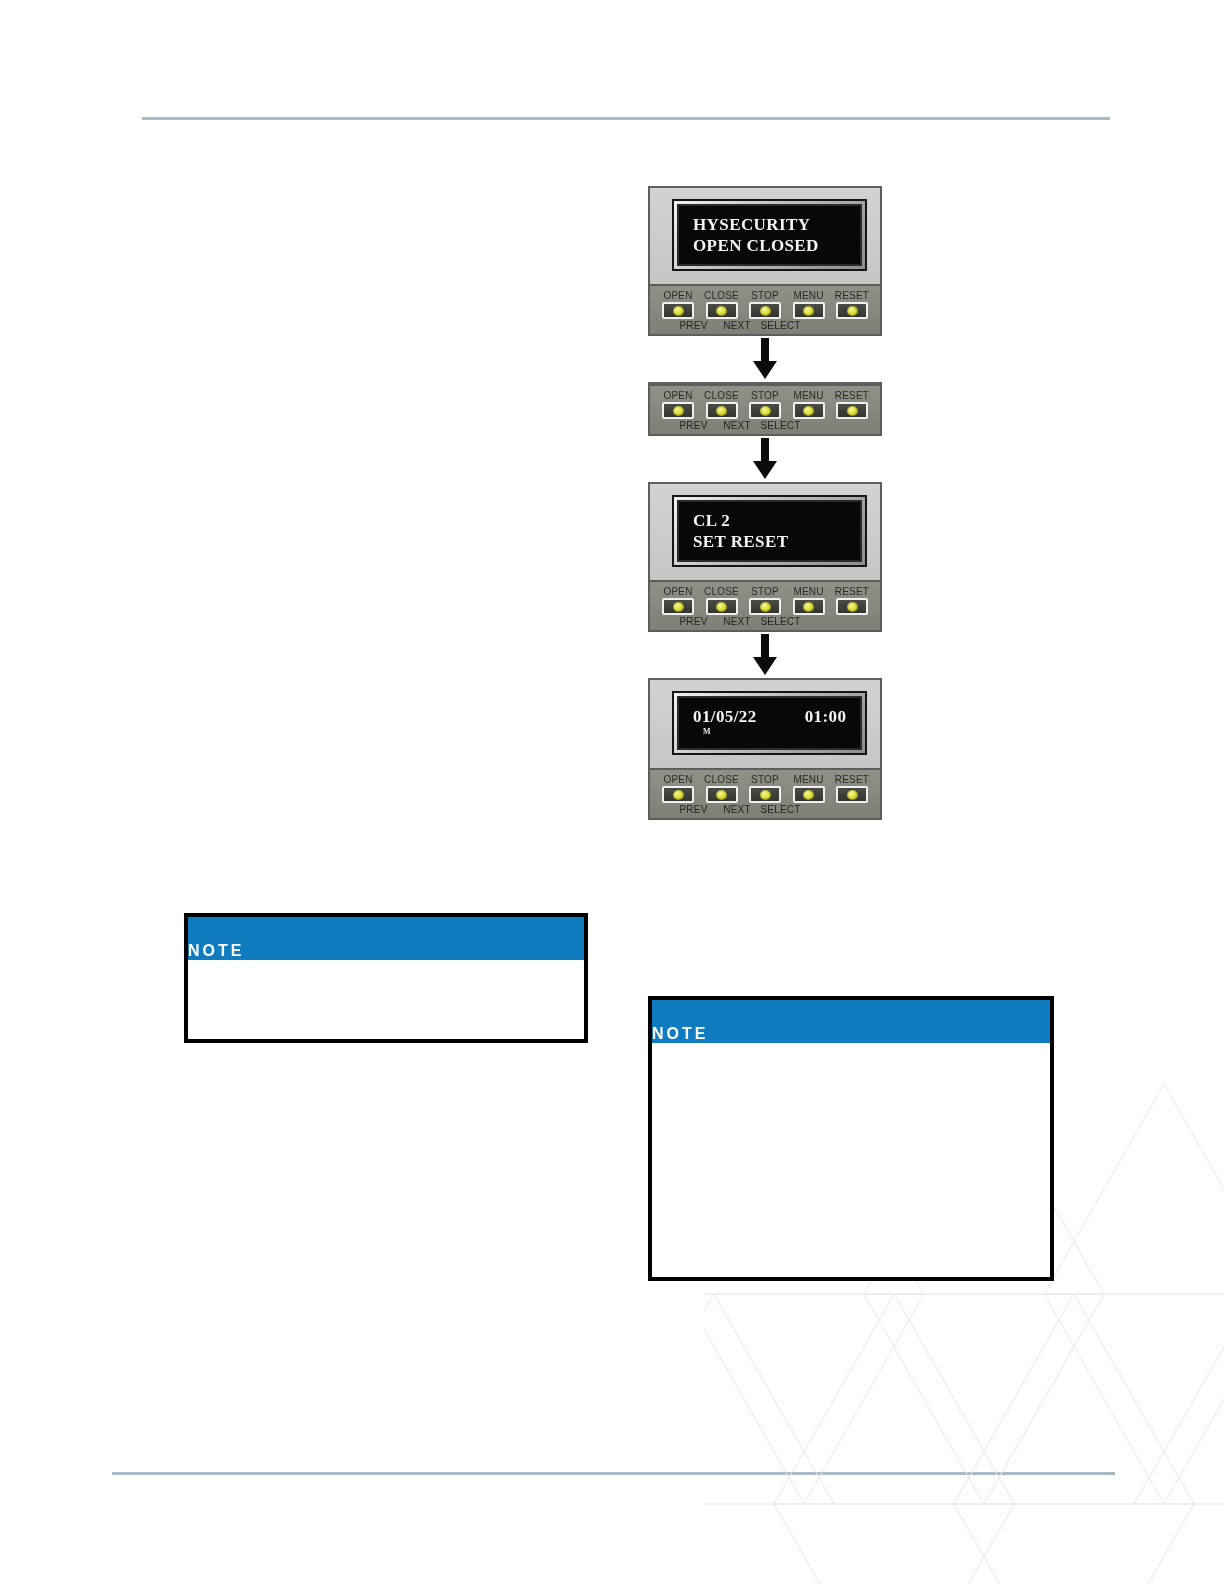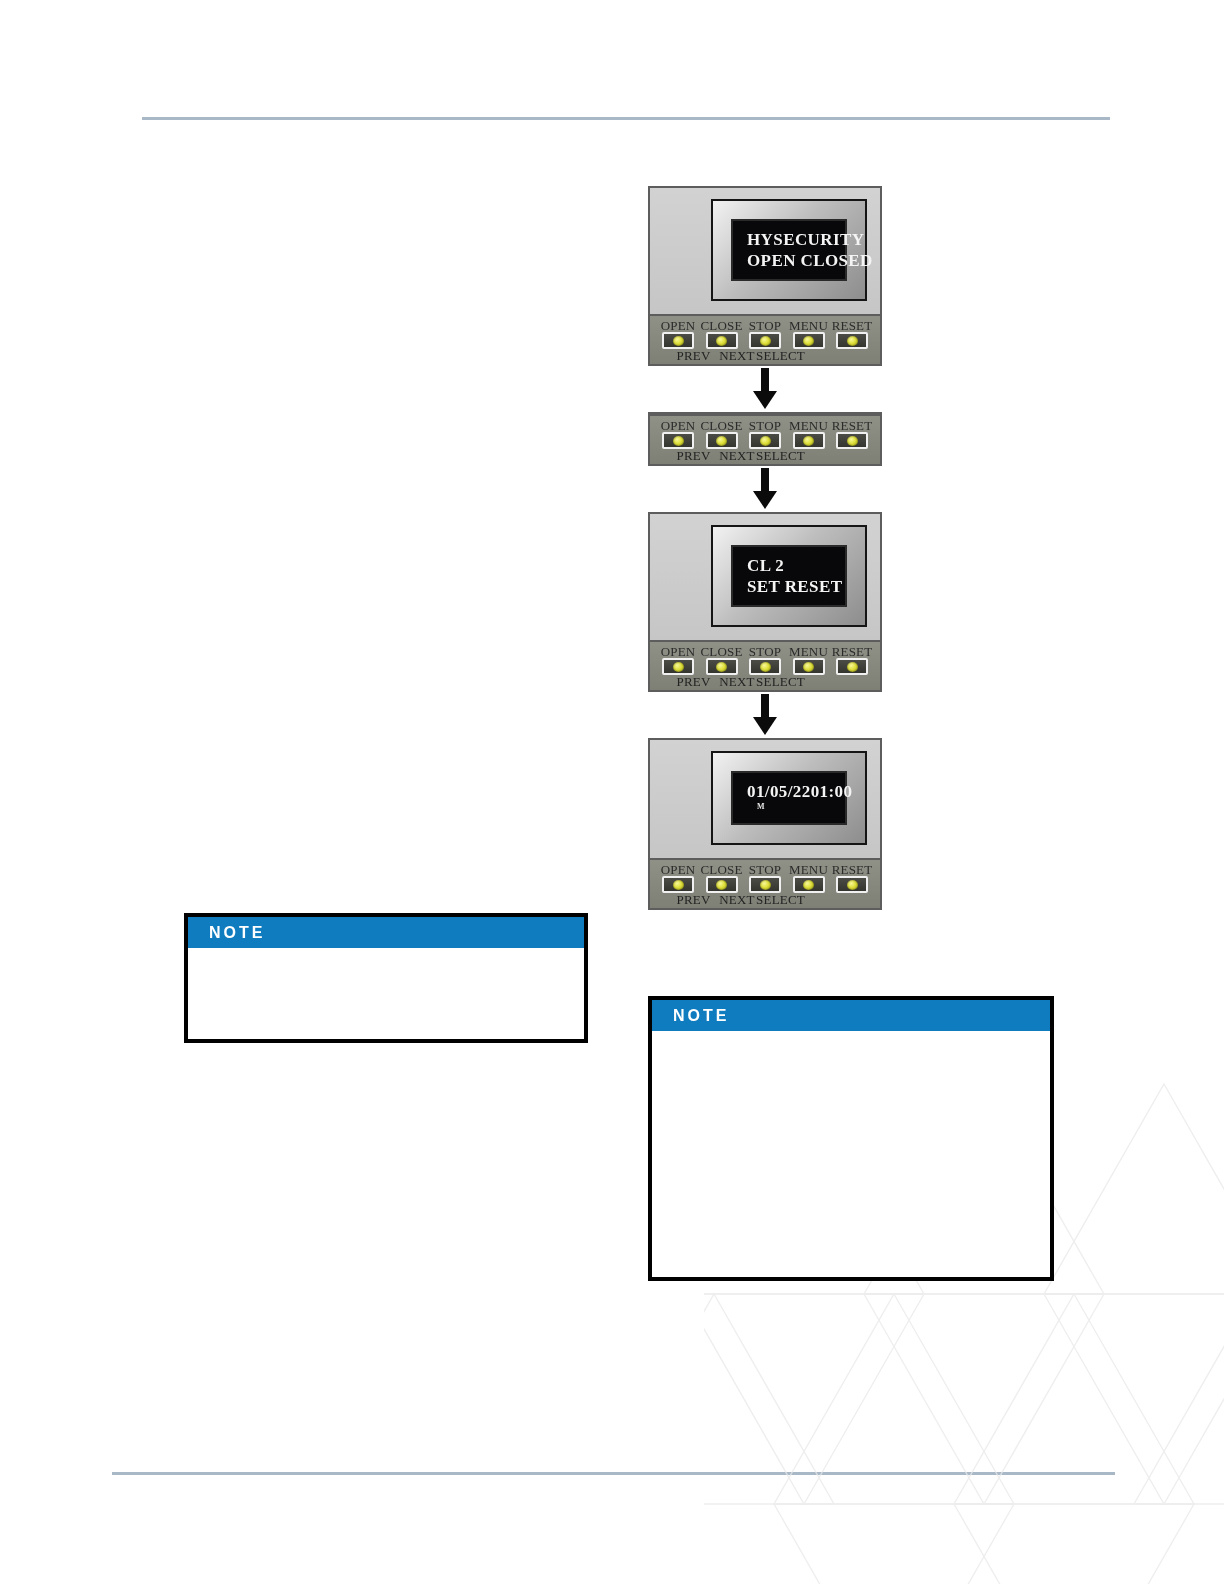--- a/index.html
+++ b/index.html
@@ -52,24 +52,23 @@
     box-sizing: border-box;
     padding: 0;
     width: 234px;
   }
   .panel .lcd-area {
     background: linear-gradient(180deg, #d2d2d2 0%, #c6c6c6 100%);
     padding: 11px 13px 13px 22px;
   }
   .lcd-frame {
     background: linear-gradient(135deg, #f2f2f2 0%, #bdbdbd 45%, #8d8d8d 100%);
-    padding: 18px;
+    padding: 3px;
     border: 2px solid #151515;
     box-sizing: border-box;
-    margin-left: 39px;
   }
   .lcd-screen {
     background: #08080a;
     border: 2px solid #2a2a2a;
     box-sizing: border-box;
     padding: 8px 10px 8px 14px;
     min-height: 54px;
     position: relative;
   }
   .lcd-line {
@@ -77,20 +76,21 @@
     font-family: "Liberation Serif", serif;
     font-weight: bold;
     font-size: 17px;
     line-height: 21px;
     letter-spacing: 0.4px;
     white-space: pre;
   }
   .lcd-line.row-split {
     display: flex;
     justify-content: flex-start;
+    gap: 48px;
   }
   .lcd-cursor {
     color: #e8e8e8;
     font-family: "Liberation Serif", serif;
     font-weight: bold;
     font-size: 8px;
     line-height: 10px;
     padding-left: 10px;
   }
 
@@ -102,23 +102,23 @@
     justify-content: space-between;
     padding: 4px 8px 3px 8px;
   }
   .key {
     display: flex;
     flex-direction: column;
     align-items: center;
     width: 40px;
   }
   .key-label {
-    font-size: 13px;
+    font-size: 10px;
     color: #2b2b2b;
-    font-family: Liberation Serif, serif;
+    font-family: Liberation Sans, sans-serif;
     letter-spacing: 0.2px;
     line-height: 11px;
     height: 11px;
   }
   .key-label.sub { color: #232323; margin-left: 31px; }
   .key-label.blank { visibility: hidden; }
   .key-btn {
     width: 32px;
     height: 17px;
     border: 2px solid #f0f0f0;
@@ -150,24 +150,24 @@
 
   
   .note-box {
     position: absolute;
     border: 4px solid #000000;
     background: #ffffff;
     box-sizing: border-box;
   }
   .note-header {
     background: #0f7cc0;
-    height: 31px;
-    display: flex;
-    align-items: center;
-    padding-left: 21px;
+    height: 43px;
+    display: flex;
+    align-items: flex-end;
+    padding-left: 0;
   }
   .note-header-text {
     color: #ffffff;
     font-weight: bold;
     font-size: 16px;
     letter-spacing: 3px;
     font-family: "Liberation Sans", sans-serif;
   }
   .note-body {
     background: #ffffff;

